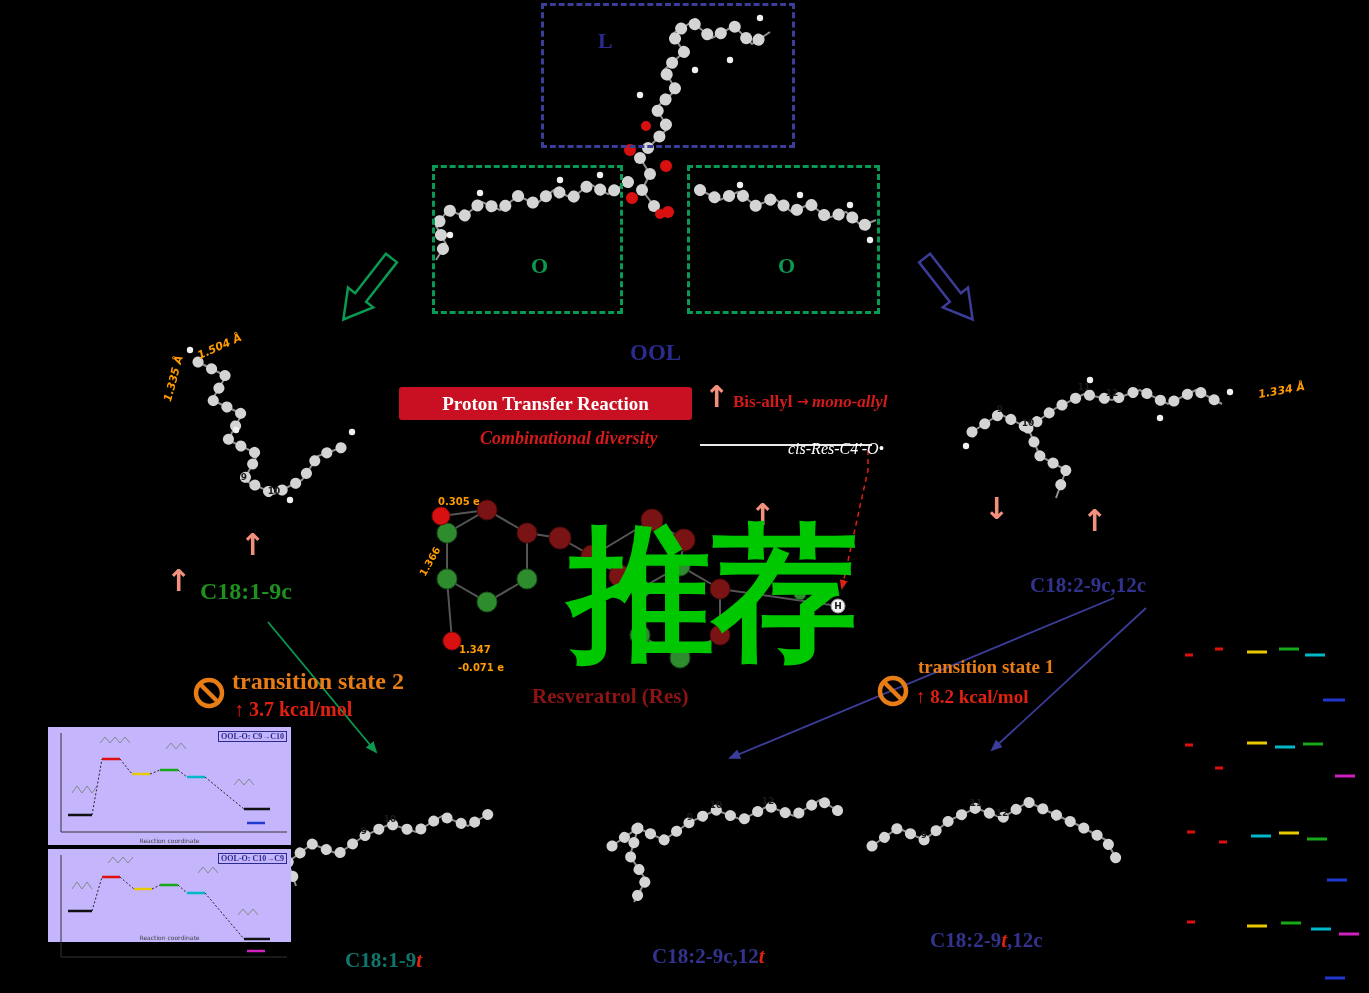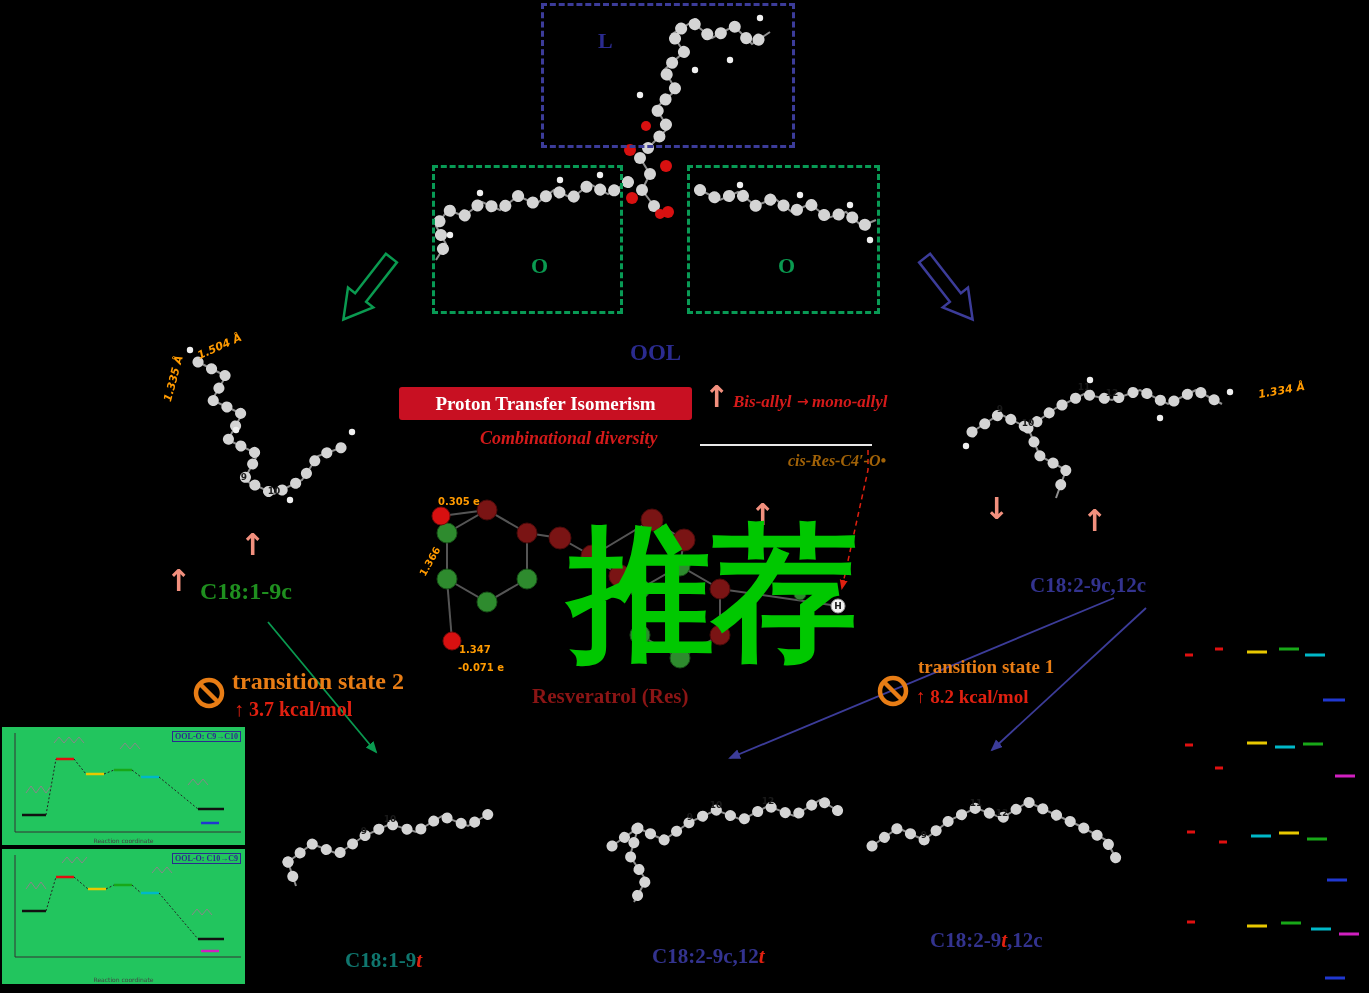--- a/index.html
+++ b/index.html
@@ -26,21 +26,21 @@
 
   .meas { position:absolute; color:#ff9a00; font-style:italic; font-weight:bold; font-size:11px; z-index:4; }
   .charge { position:absolute; color:#ff9a00; font-weight:bold; font-size:10px; z-index:4; }
 
   .anum { font-size:9px; fill:#1a1a1a; font-weight:bold; font-family:"DejaVu Sans",sans-serif; text-anchor:middle; }
 
   .chainbond { fill:none; stroke:#8f8f8f; stroke-width:2; }
   .chain { fill:none; stroke:#d4d4d4; stroke-width:12; stroke-dasharray:0.1 16; stroke-linecap:round; stroke-linejoin:round; }
   .chain-sm { fill:none; stroke:#d4d4d4; stroke-width:11; stroke-dasharray:0.1 15; stroke-linecap:round; stroke-linejoin:round; }
 
-  .plot { position:absolute; background:#22c55e; z-index:5; }
+  .plot { position:absolute; background:#c4b5fd; z-index:5;margin-left:46px; }
   .plot-title { position:absolute; right:4px; top:4px; font-size:8px; font-weight:bold; color:#2b2b8f;
                 border:1px solid #2b2b8f; padding:0 2px; font-family:"Liberation Serif",serif; }
   .plot-xlabel { position:absolute; bottom:1px; left:50%; transform:translateX(-50%); font-size:6px; color:#444; }
 
   .lblserif { position:absolute; font-family:"Liberation Serif",serif; font-weight:bold; z-index:6; }
 </style>
 </head>
 <body>
 
 <div class="stage">
@@ -90,29 +90,29 @@
         <circle cx="450" cy="235" r="3.2" fill="#f0f0f0"></circle>
       <circle cx="740" cy="185" r="3.2" fill="#f0f0f0"></circle>
         <circle cx="800" cy="195" r="3.2" fill="#f0f0f0"></circle>
       <circle cx="850" cy="205" r="3.2" fill="#f0f0f0"></circle>
         <circle cx="870" cy="240" r="3.2" fill="#f0f0f0"></circle>
     </g>
   </svg>
 
   <div class="abs serif" style="left:630px;top:340px;color:#2b2b8f;font-weight:bold;font-size:23px;z-index:3">OOL</div>
 
-  <div class="banner">Proton Transfer Isomerism</div>
+  <div class="banner">Proton Transfer Reaction</div>
 
   <span class="pk" style="left:704px;top:382px">↑</span>
-  <span class="abs serif" style="left:733px;top:392px;color:#d41a1a;font-style:italic;font-weight:bold;font-size:17px;z-index:3">Bis-allyl</span>
+  <span class="abs serif" style="left:733px;top:392px;color:#d41a1a;font-weight:bold;font-size:17px;z-index:3">Bis-allyl</span>
   <span class="abs" style="left:797px;top:393px;color:#d41a1a;font-weight:bold;font-size:14px;z-index:3">→</span>
   <span class="abs serif" style="left:812px;top:392px;color:#d41a1a;font-style:italic;font-weight:bold;font-size:17px;z-index:3">mono-allyl</span>
   <div class="abs" style="left:700px;top:444px;width:172px;height:2px;background:#e8e8e8;z-index:3"></div>
   <span class="abs serif" style="left:480px;top:428px;color:#d41a1a;font-style:italic;font-weight:bold;font-size:18px;z-index:3">Combinational diversity</span>
-  <span class="abs serif" style="left:788px;top:452px;color:#a16207;font-style:italic;font-weight:bold;font-size:16px;z-index:3">cis-Res-C4′-O•</span>
+  <span class="abs serif" style="left:788px;top:440px;color:#ffffff;font-style:italic;font-weight:normal;font-size:16px;z-index:3">cis-Res-C4′-O•</span>
 
   <div class="cn" style="top:520px;transform:translateX(28px)">推荐</div>
 
   <svg class="abs" style="left:140px;top:330px;z-index:1" width="240" height="210" viewBox="140 330 240 210">
     <path class="chainbond" d="M198,362 L226,376 L212,400 L242,414 L228,440 L258,454 L244,480 L274,494 L302,480 L318,456 L346,446"></path>
     <path class="chain-sm" d="M198,362 L226,376 L212,400 L242,414 L228,440 L258,454 L244,480 L274,494 L302,480 L318,456 L346,446"></path>
     <circle cx="190" cy="350" r="3.2" fill="#f0f0f0"></circle>
       <circle cx="236" cy="430" r="3.2" fill="#f0f0f0"></circle>
     <circle cx="290" cy="500" r="3.2" fill="#f0f0f0"></circle>
       <circle cx="352" cy="432" r="3.2" fill="#f0f0f0"></circle>
@@ -280,21 +280,21 @@
       <line x1="112" y1="43" x2="130" y2="43" stroke="#18a818" stroke-width="2.5"></line>
       <line x1="139" y1="50" x2="157" y2="50" stroke="#00b8c8" stroke-width="2.5"></line>
       <line x1="196" y1="82" x2="222" y2="82" stroke="#111" stroke-width="2.5"></line>
       <line x1="199" y1="96" x2="217" y2="96" stroke="#2038d0" stroke-width="2.5"></line>
       <path d="M44,88 L54,32 M72,32 L84,47 M102,47 L112,43 M130,43 L139,50 M157,50 L196,82" stroke="#222" stroke-width="1" stroke-dasharray="2 2" fill="none"></path>
     </svg>
     <span class="plot-title">OOL-O: C9→C10</span>
     <span class="plot-xlabel">Reaction coordinate</span>
   </div>
 
-  <div class="plot" style="left:2px;top:849px;width:243px;height:135px">
+  <div class="plot" style="left:2px;top:849px;width:243px;height:93px">
     <svg width="243" height="121" viewBox="0 0 243 121">
       <line x1="13" y1="6" x2="13" y2="108" stroke="#333" stroke-width="1"></line>
       <line x1="13" y1="108" x2="239" y2="108" stroke="#333" stroke-width="1"></line>
       <path d="M24,40 l5,-7 5,7 5,-7 5,7" stroke="#888" fill="none"></path>
       <path d="M60,14 l5,-6 5,6 5,-6 5,6 5,-6" stroke="#888" fill="none"></path>
       <path d="M150,24 l5,-6 5,6 5,-6 5,6" stroke="#888" fill="none"></path>
       <path d="M190,66 l5,-6 5,6 5,-6 5,6" stroke="#888" fill="none"></path>
       <line x1="20" y1="62" x2="44" y2="62" stroke="#111" stroke-width="2.5"></line>
       <line x1="54" y1="28" x2="72" y2="28" stroke="#e01010" stroke-width="2.5"></line>
       <line x1="86" y1="40" x2="104" y2="40" stroke="#e8c800" stroke-width="2.5"></line>

